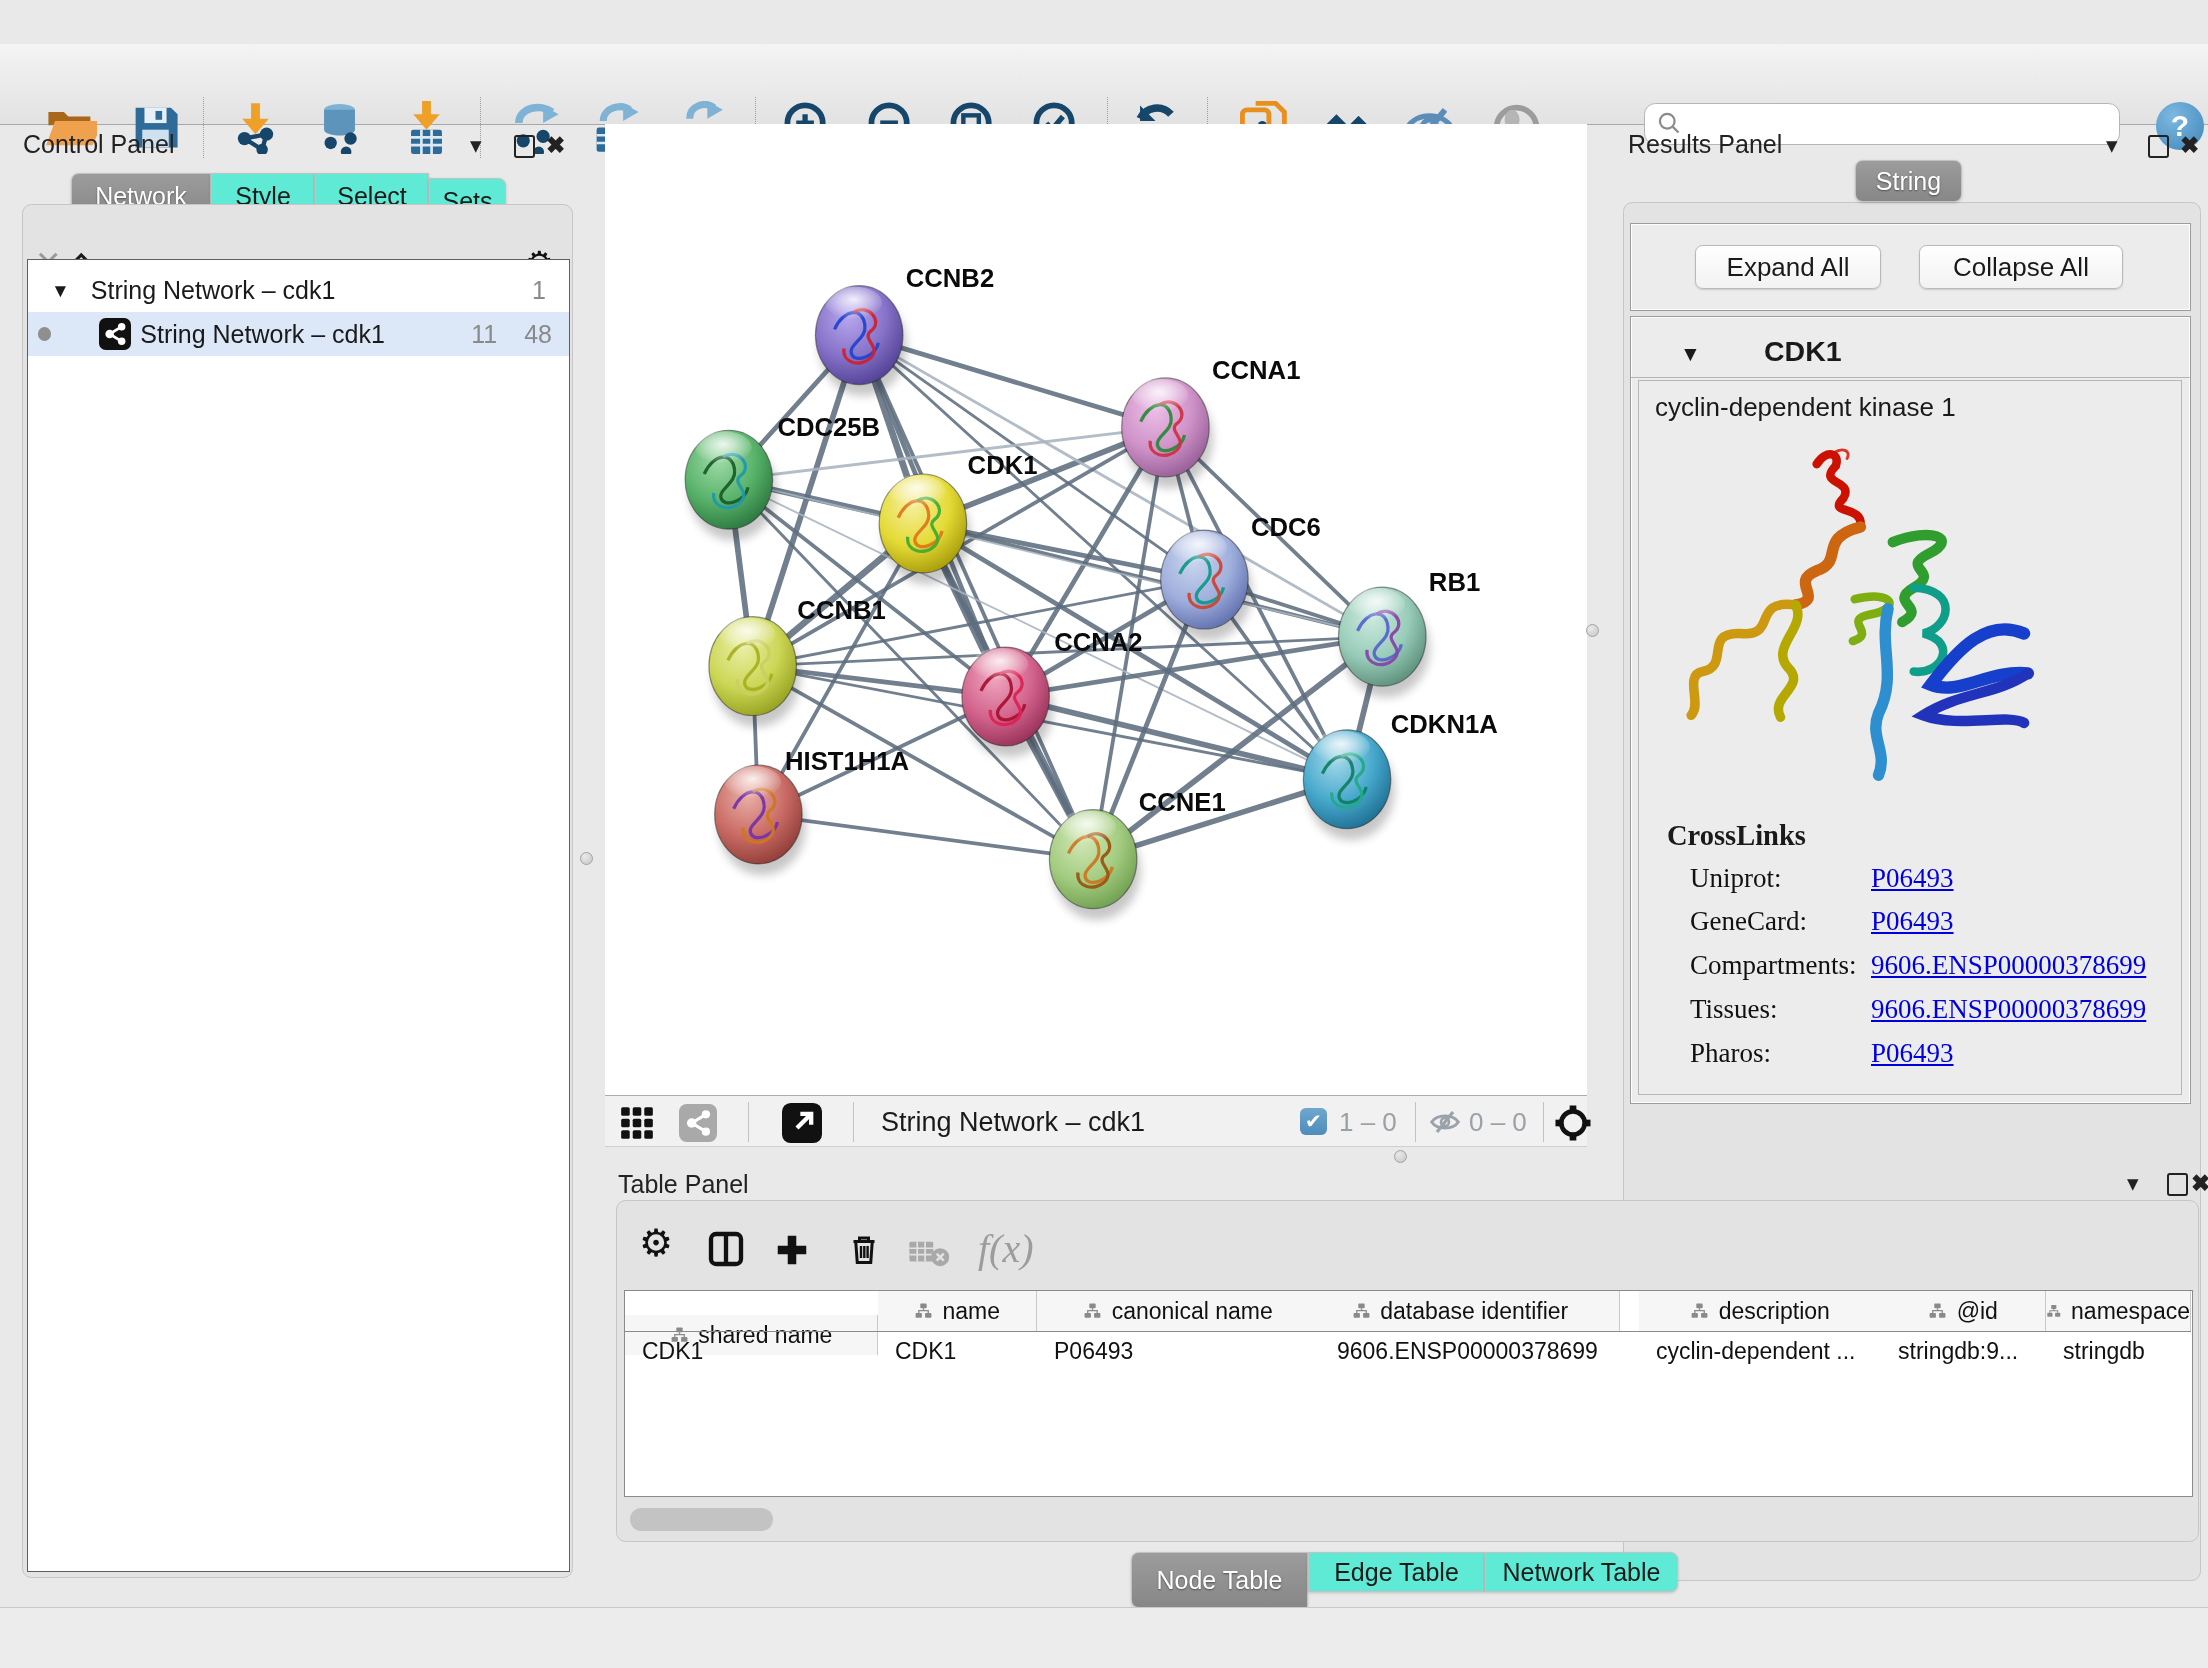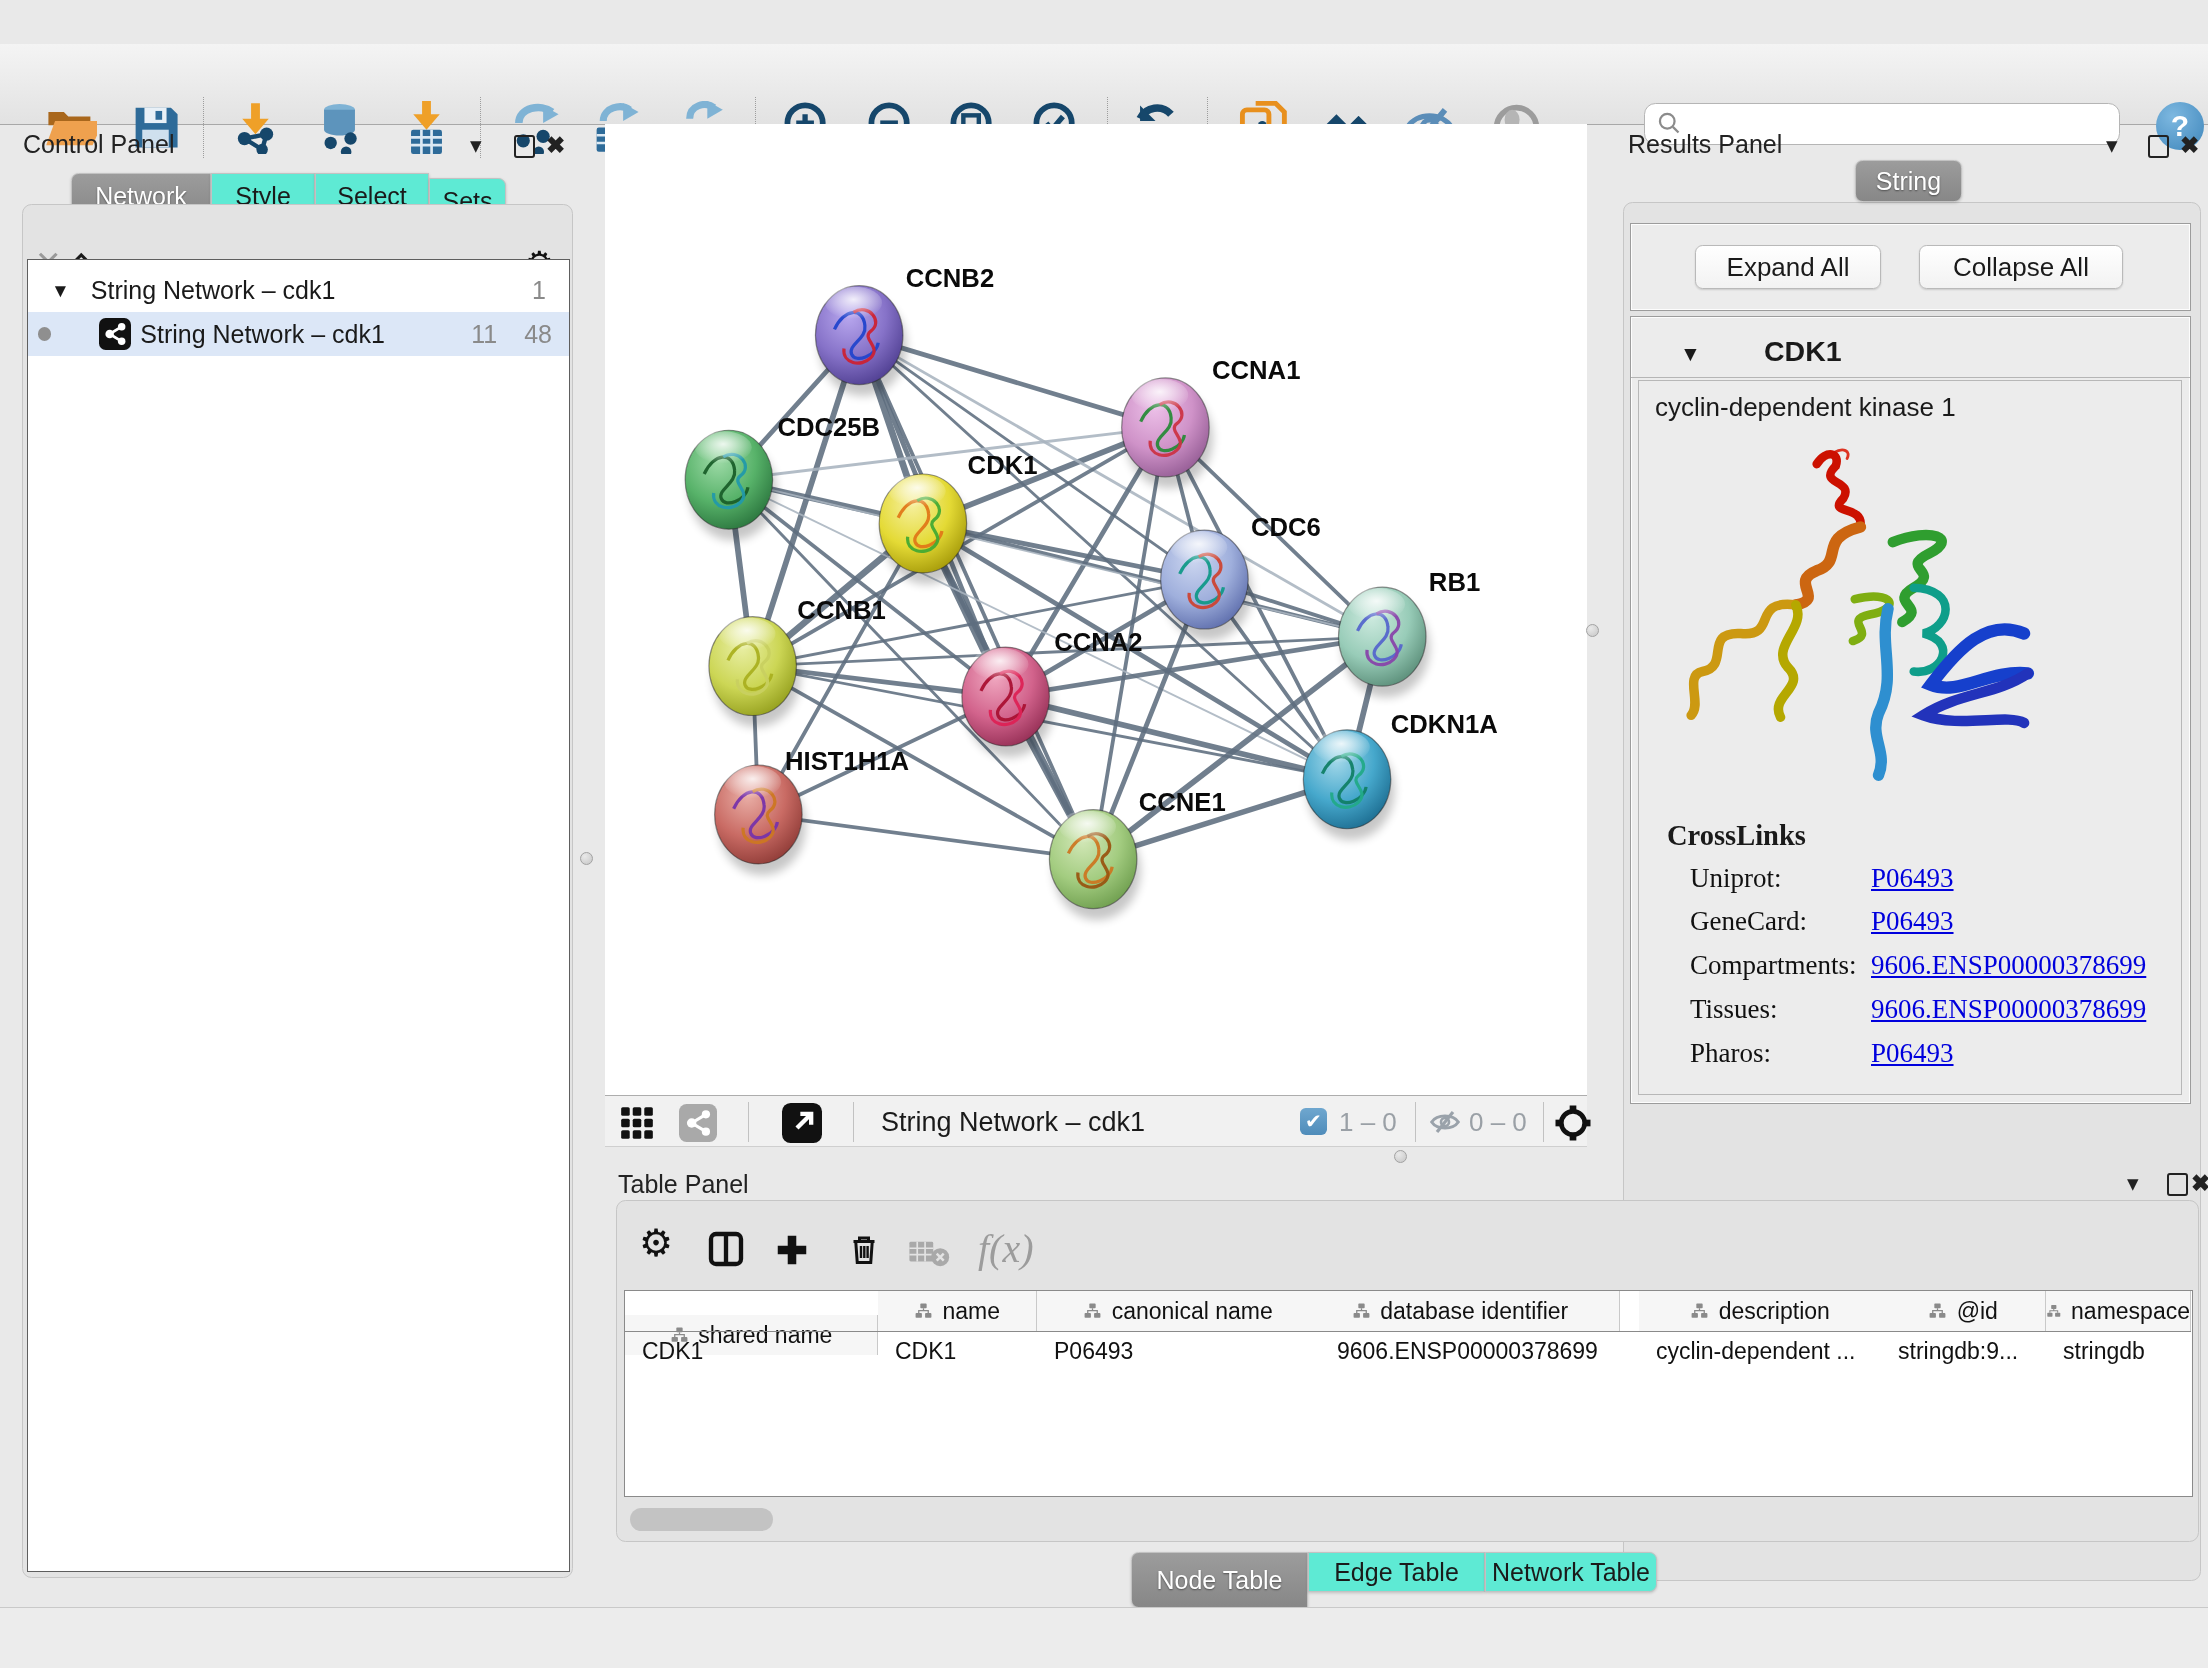--- a/index.html
+++ b/index.html
@@ -762,21 +762,21 @@
       </div>
   </div>
   <div class="hthumb"></div>
 
   <div class="tab sel" style="left:1131px;top:1552px;width:177px;height:56px;border-radius:7.6px 0 0 7.6px">
       <span>Node Table</span>
     </div>
   <div class="tab" style="left:1308px;top:1552px;width:177px;height:40px">
       <span>Edge Table</span>
     </div>
-  <div class="tab" style="left:1485px;top:1552px;width:172px;height:40px;border-radius:0 7.6px 7.6px 0">
+  <div class="tab" style="left:1485px;top:1552px;width:193px;height:40px;border-radius:0 7.6px 7.6px 0">
       <span>Network Table</span>
     </div>
 
   <div class="statusbar">
     
     
     
   </div>
 
 </div>

